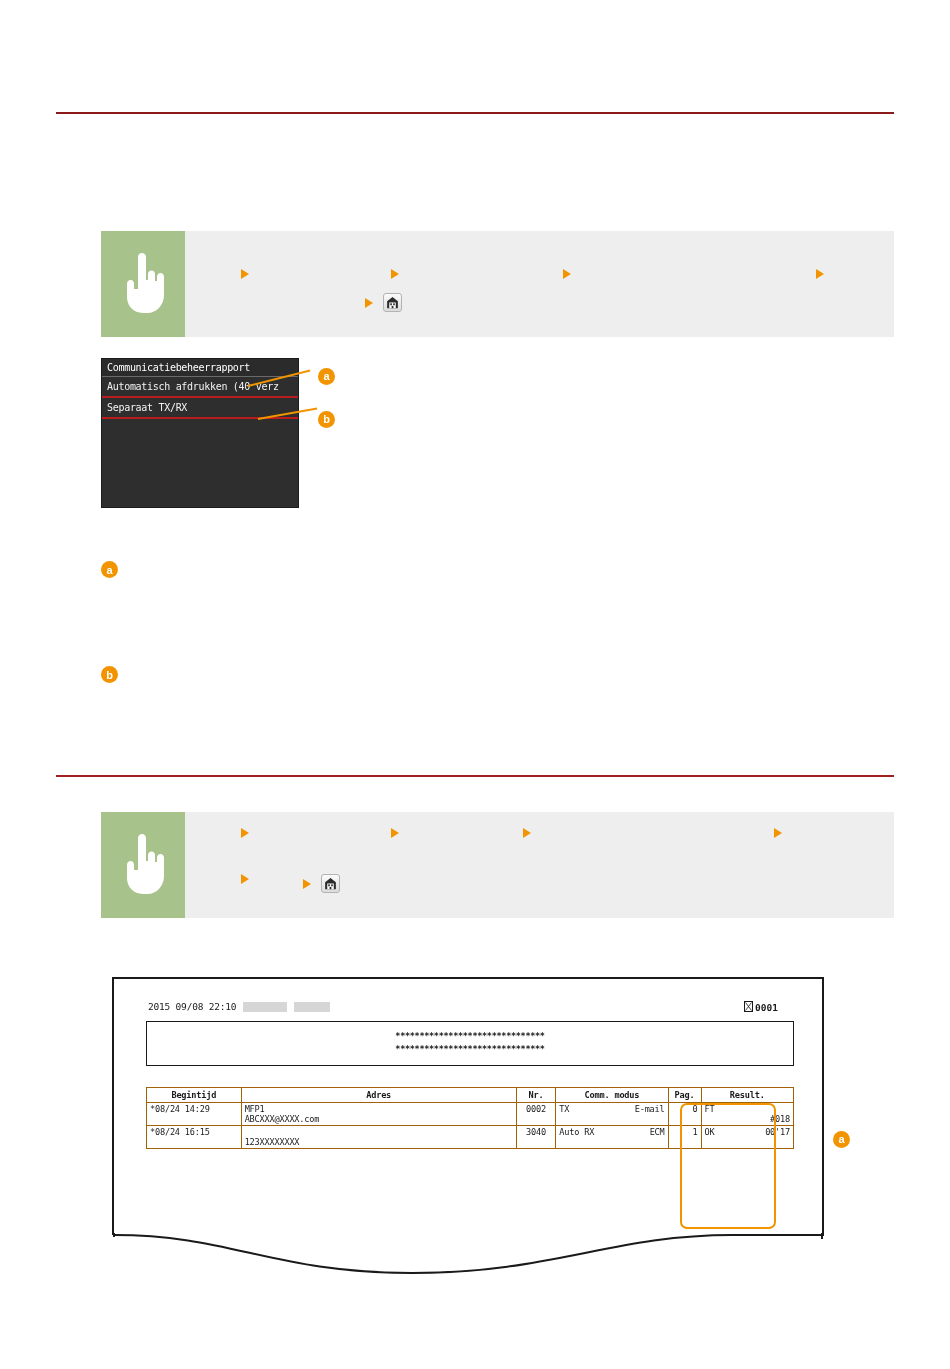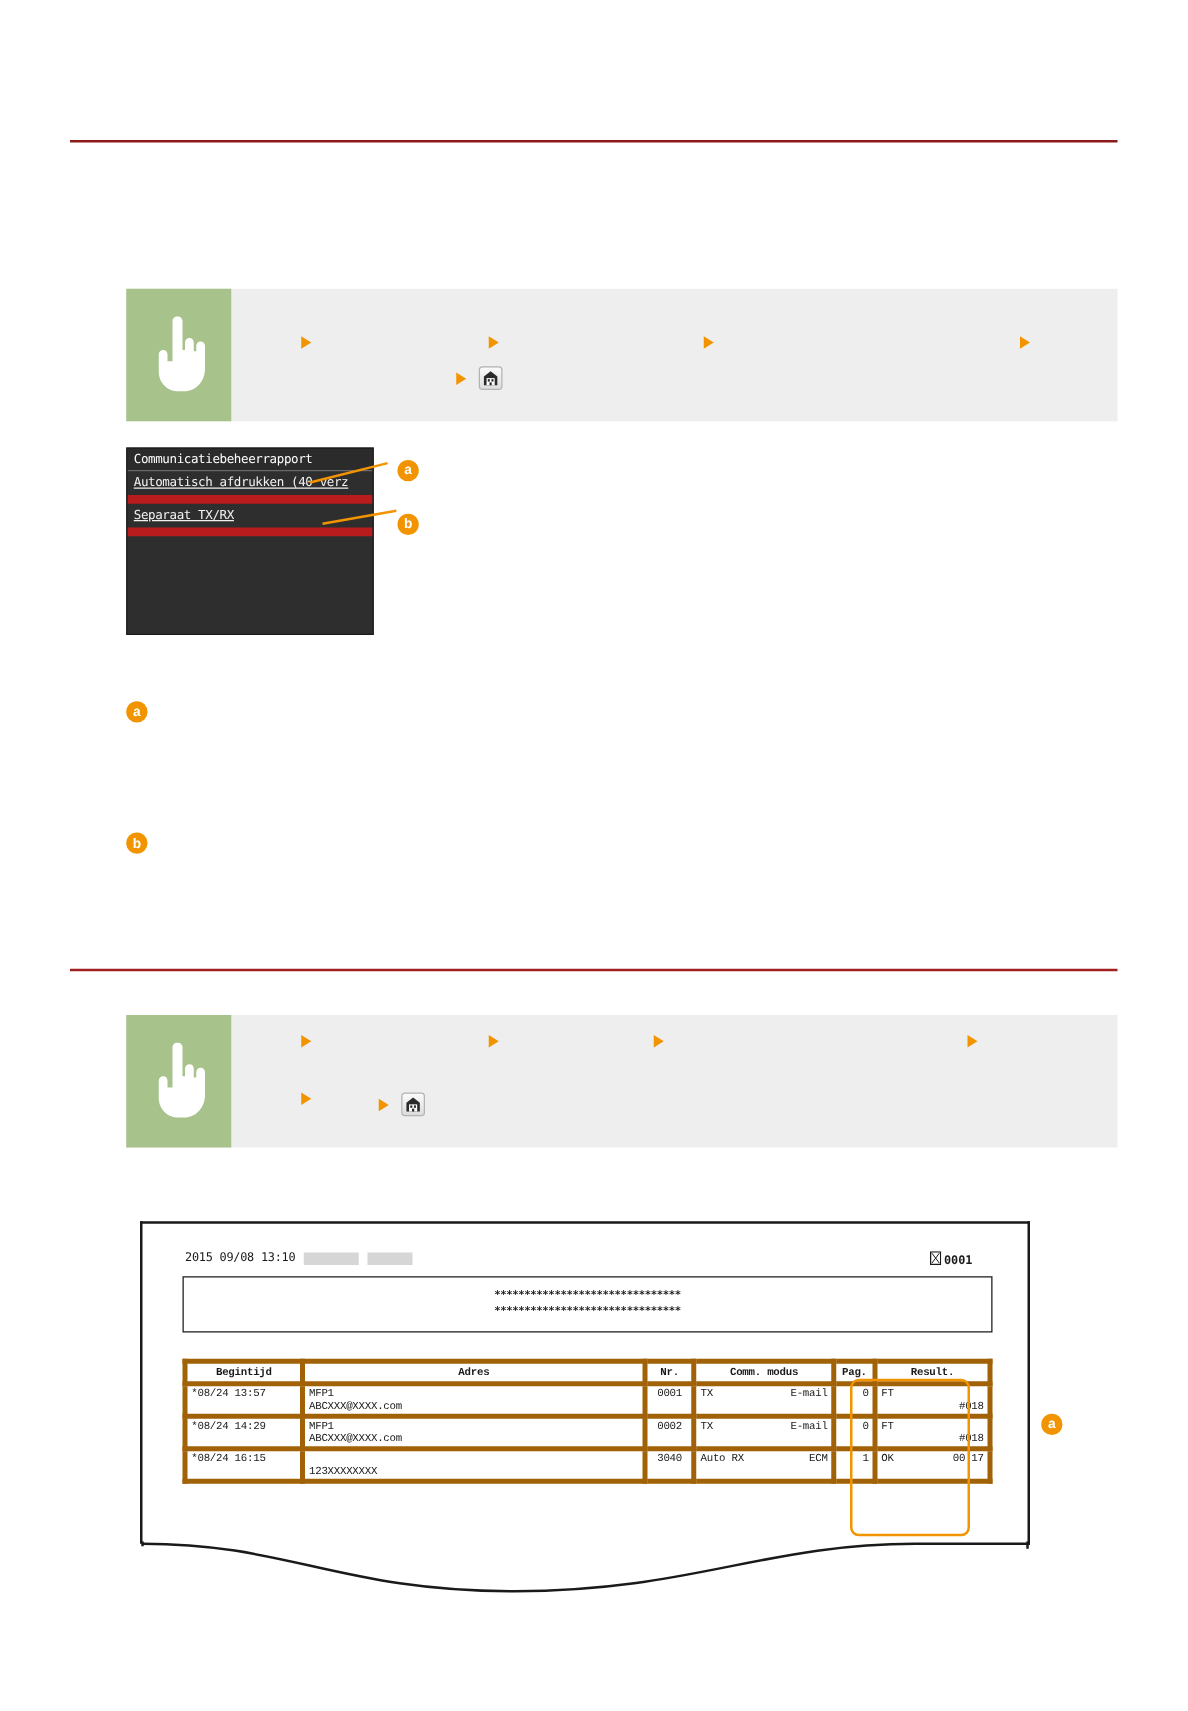--- a/index.html
+++ b/index.html
@@ -90,25 +90,24 @@
     padding: 3px 5px 3px 5px;
     background: #2b2b2b;
     border-bottom: 1px solid #6a6a6a;
     letter-spacing: -0.3px;
     white-space: nowrap;
   }
   .lcd-item {
     color: #f2f2f2;
     font-size: 10px;
     padding: 4px 5px;
-    border-bottom: 7px solid #b91c1c;
+    border-bottom: 2px solid #b91c1c;
     letter-spacing: -0.3px;
     white-space: nowrap;
     overflow: hidden;
-    text-decoration: underline;
   }
 
   
   .badge {
     display: inline-flex;
     align-items: center;
     justify-content: center;
     width: 17px; height: 17px;
     border-radius: 50%;
     background: #f29400;
@@ -227,25 +226,24 @@
   }
   table.rep {
     border-collapse: collapse;
     width: 648px;
     font-family: "DejaVu Sans Mono", monospace;
     font-size: 8.6px;
     color: #1a1a1a;
     table-layout: fixed;
   }
   table.rep th, table.rep td {
-    border: 4px solid #a16207;
+    border: 1px solid #a16207;
     padding: 1px 3px;
     vertical-align: top;
     letter-spacing: -0.2px;
-    font-family: Liberation Mono, monospace;
   }
   table.rep th {
     text-align: center;
     font-weight: bold;
     padding: 2px 3px;
   }
   td.c-time { width: 86px; white-space: nowrap; }
   td.c-addr { width: 250px; }
   td.c-nr   { width: 36px; text-align: center; }
   td.c-mode { width: 102px; }
@@ -380,21 +378,21 @@
         </svg>
       </span>
     </div>
   </div>
 </div>
 
 <div class="sheet">
   <div class="sheet-body">
 
     <div class="rep-header">
-      <span>2015 09/08 13:10</span>
+      <span>2015 09/08 22:10</span>
       <span class="redact" style="width:44px;"></span>
       <span class="redact" style="width:36px;"></span>
     </div>
 
     <div class="rep-page">
       <span>
         <svg width="9" height="11" viewBox="0 0 9 11">
           <rect x="0.5" y="0.5" width="8" height="10" fill="#ffffff" stroke="#1a1a1a"></rect>
           <path d="M1.5 1.5 L7.5 9.5 M7.5 1.5 L1.5 9.5" stroke="#1a1a1a" stroke-width="0.8"></path>
         </svg>
@@ -415,39 +413,20 @@
           <th style="width:86px;">Begintijd</th>
           <th style="width:250px;margin-top:28px;">Adres</th>
           <th style="width:36px;">Nr.</th>
           <th style="width:102px;">Comm. modus</th>
           <th style="width:30px;">Pag.</th>
           <th style="width:84px;">Result.</th>
         </tr>
       </thead>
       <tbody>
           <tr>
-            <td class="c-time">*08/24 13:57</td>
-            <td class="c-addr">
-              <span class="addr-l1">MFP1</span>
-              <span class="addr-l2">ABCXXX@XXXX.com</span>
-            </td>
-            <td class="c-nr">0001</td>
-            <td class="c-mode">
-              <span class="mode-wrap">
-                <span>TX</span>
-                <span>E-mail</span>
-              </span>
-            </td>
-            <td class="c-pag">0</td>
-            <td class="c-res">
-              <span style="display: block;">FT</span>
-              <span class="res-two">#018</span>
-            </td>
-          </tr>
-          <tr>
             <td class="c-time">*08/24 14:29</td>
             <td class="c-addr">
               <span class="addr-l1">MFP1</span>
               <span class="addr-l2">ABCXXX@XXXX.com</span>
             </td>
             <td class="c-nr">0002</td>
             <td class="c-mode">
               <span class="mode-wrap">
                 <span>TX</span>
                 <span>E-mail</span>

